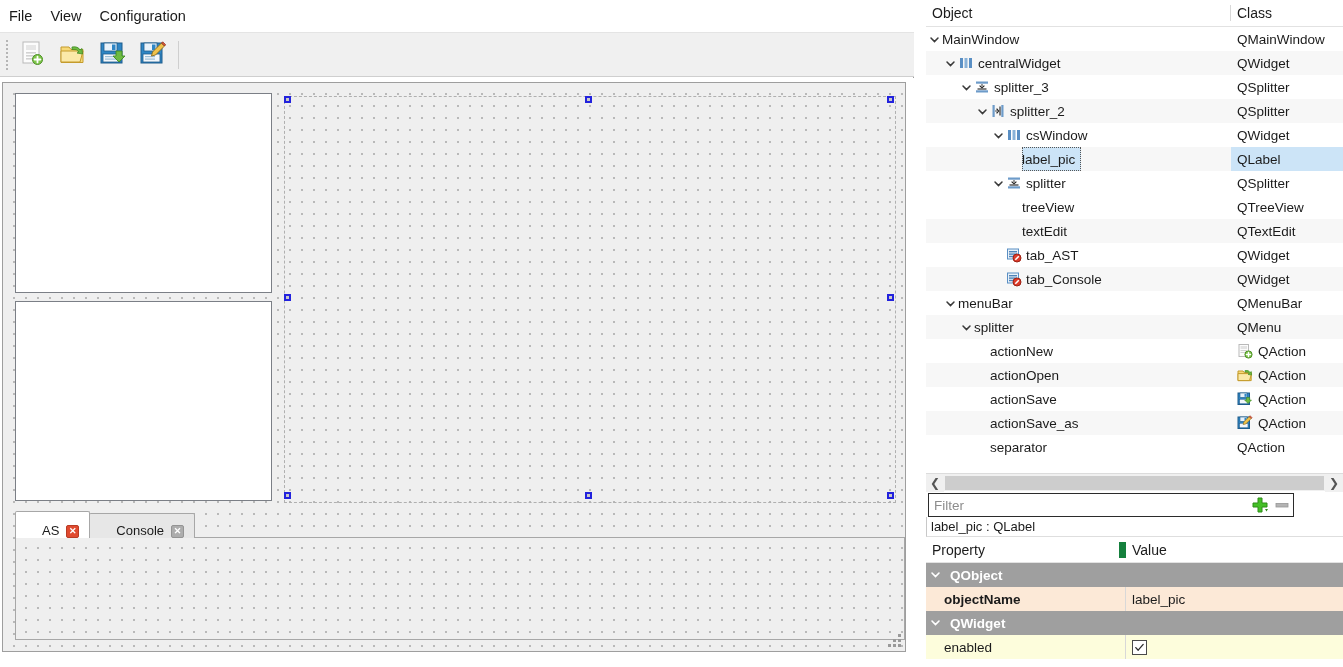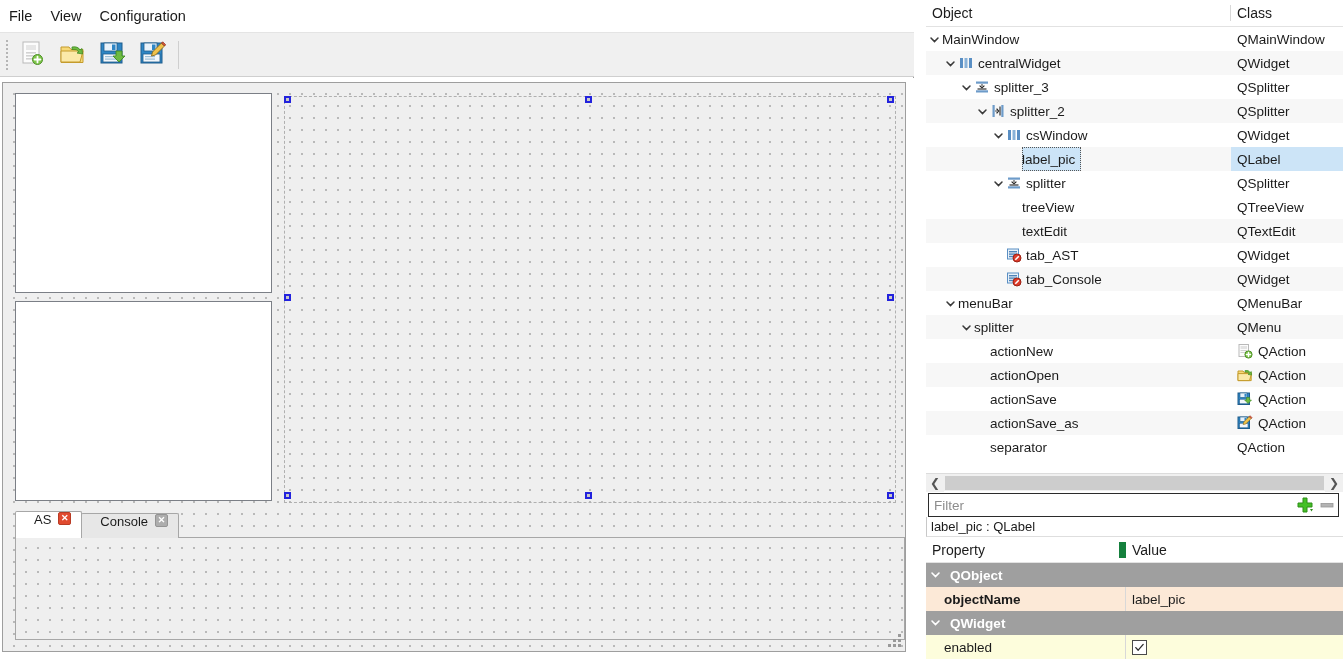--- a/index.html
+++ b/index.html
@@ -105,22 +105,22 @@
   #panel-bottom { left: 12px; top: 218px; width: 257px; height: 200px; }
 
   
   #tabwidget {
     position: absolute; left: 12px; top: 428px;
     width: 890px; height: 130px;
   }
   #tabbar { display: flex; align-items: flex-end; height: 27px; }
   .tab {
     height: 25px;
-    display: flex; align-items: flex-start; gap: 7px;
-    padding: 0 10px 0 18px;
+    display: flex; align-items: flex-end; gap: 7px;
+    padding: 0 10px 0 26px;
     font-size: 13px;
     border: 1px solid #a7a7a7;
     border-bottom: none;
     border-radius: 2px 2px 0 0;
     background: #e7e7e7;
     color: #1b1b1b;
     position: relative;
   }
   .tab.active {
     background: #ffffff;
@@ -221,21 +221,21 @@
   #sb-thumb {
     height: 14px; background: #cdcdcd; flex: 1; margin: 0 1px;
   }
 
   
   #filter-row {
     display: flex; align-items: center; height: 24px;
     background: #ffffff;
     border: 1px solid #2b2b2b;
     margin: 2px 0 0 2px;
-    width: 411px;
+    width: 366px;
   }
   #filter-input {
     flex: 1; height: 22px; border: none; outline: none;
     font-family: "Liberation Sans", sans-serif; font-size: 13.5px;
     padding-left: 5px; color: #1b1b1b; background: transparent;
   }
   #filter-input::placeholder { color: #8d8d8d; }
   .filter-btn {
     width: 22px; height: 22px;
     display: flex; align-items: center; justify-content: center;

